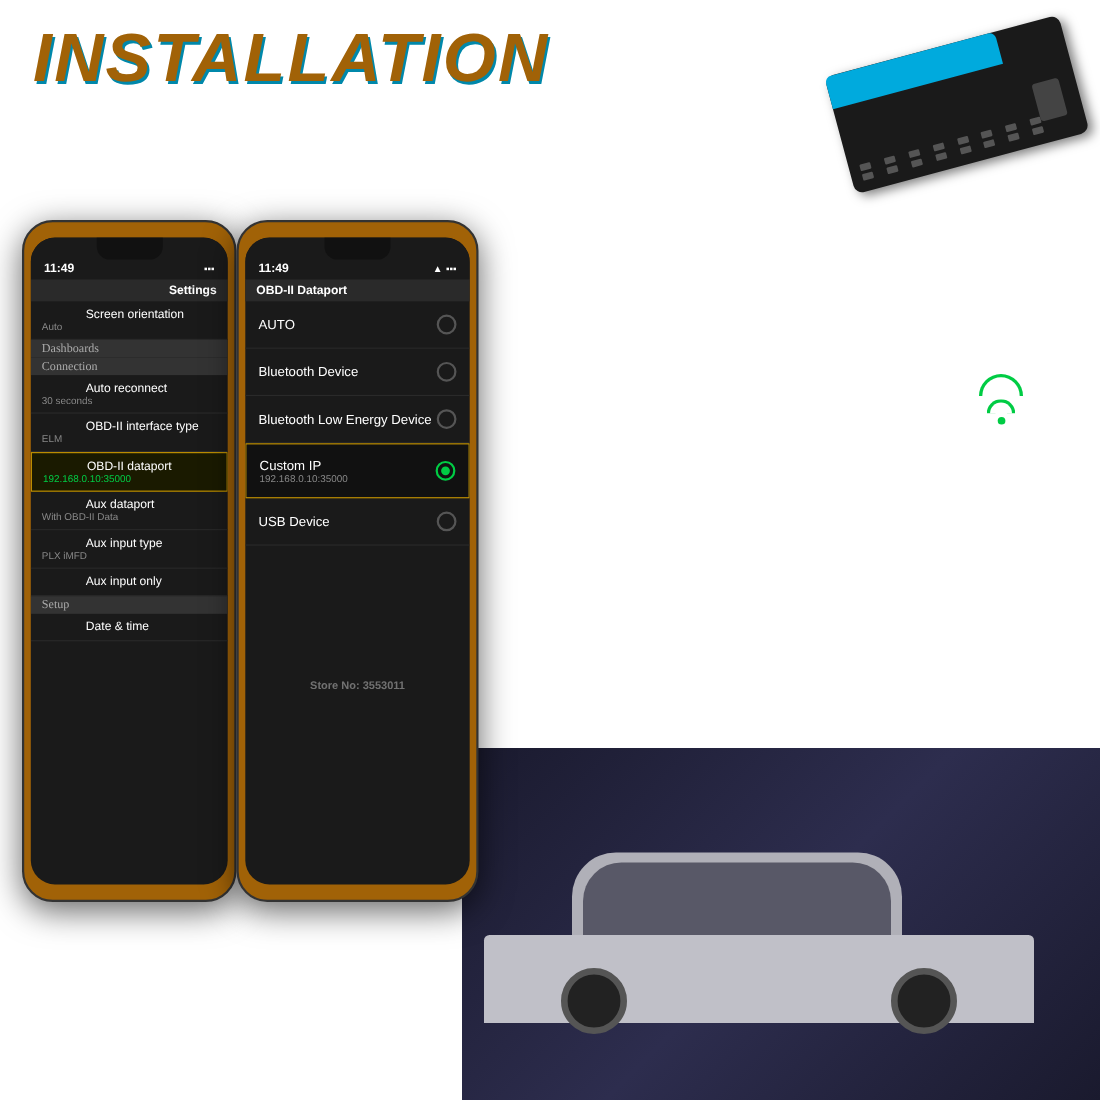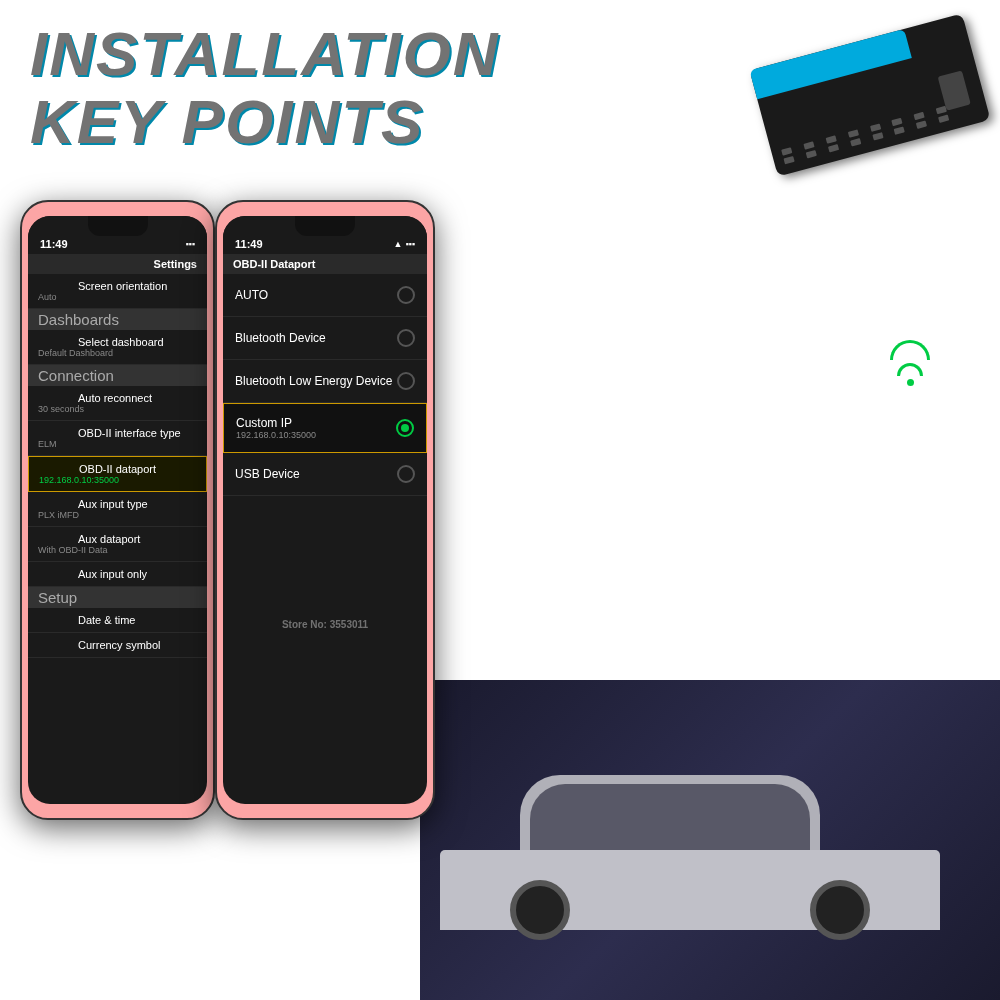--- a/index.html
+++ b/index.html
@@ -23,21 +23,21 @@
     
     .title-section {
       position: absolute;
       top: 20px;
       left: 30px;
       line-height: 1.1;
     }
     .title-line {
       font-size: 62px;
       font-weight: 900;
-      color: #737373;
+      color: #a16207;
       font-style: italic;
       text-shadow: 2px 2px 0 #0088aa;
       letter-spacing: 2px;
       display: block;
     }
 
     
     .obd-device {
       position: absolute;
       top: 10px;
@@ -175,21 +175,21 @@
       position: absolute;
       left: 215px;
       top: 200px;
       width: 220px;
       height: 620px;
     }
 
     .phone-outer {
       width: 100%;
       height: 100%;
-      background: #fca5a5;
+      background: #a16207;
       border-radius: 28px;
       position: relative;
       box-shadow: 0 8px 30px rgba(0,0,0,0.6);
       border: 2px solid #333;
       overflow: hidden;
     }
 
     .phone-screen {
       position: absolute;
       top: 14px;
@@ -240,22 +240,23 @@
       padding: 4px 10px;
       font-size: 11px;
       color: #fff;
       font-weight: bold;
       text-align: right;
     }
 
     .settings-section-label {
       background: #333;
       padding: 2px 10px;
-      font-size: 15px;
+      font-size: 11px;
       color: #aaa;
+      font-family: Liberation Serif, serif;
     }
 
     .settings-item {
       padding: 6px 10px;
       border-bottom: 1px solid #2a2a2a;
     }
     .settings-item.highlighted {
       background: #1a1a00;
       border: 1px solid #cc9900;
     }
@@ -368,21 +369,20 @@
       border-radius: 50%;
     }
   </style>
 </head>
 <body>
 
 <div class="page-bg"></div>
 
 <div class="title-section">
   <span class="title-line">INSTALLATION</span>
-  <span class="title-line">KEY POINTS</span>
 </div>
 
 <div class="obd-device">
   <div class="obd-device-body">
     <div class="obd-top-strip"></div>
     <div class="obd-pins">
       <div class="obd-pin"></div>
       <div class="obd-pin"></div>
       <div class="obd-pin"></div>
       <div class="obd-pin"></div>
@@ -439,58 +439,51 @@
         <span>Settings</span>
       </div>
 
       <div class="settings-item">
         <div class="settings-item-title">Screen orientation</div>
         <div class="settings-item-subtitle">Auto</div>
       </div>
 
       <div class="settings-section-label">Dashboards</div>
 
-      <div class="settings-item">
-        <div class="settings-item-title">Select dashboard</div>
-        <div class="settings-item-subtitle">Default Dashboard</div>
-      </div>
 
       <div class="settings-section-label">Connection</div>
 
       <div class="settings-item">
         <div class="settings-item-title">Auto reconnect</div>
         <div class="settings-item-subtitle">30 seconds</div>
       </div>
       <div class="settings-item">
         <div class="settings-item-title">OBD-II interface type</div>
         <div class="settings-item-subtitle">ELM</div>
       </div>
       <div class="settings-item highlighted">
         <div class="settings-item-title">OBD-II dataport</div>
         <div class="settings-item-subtitle green">192.168.0.10:35000</div>
       </div>
       <div class="settings-item">
+        <div class="settings-item-title">Aux dataport</div>
+        <div class="settings-item-subtitle">With OBD-II Data</div>
+      </div>
+      <div class="settings-item">
         <div class="settings-item-title">Aux input type</div>
         <div class="settings-item-subtitle">PLX iMFD</div>
       </div>
       <div class="settings-item">
-        <div class="settings-item-title">Aux dataport</div>
-        <div class="settings-item-subtitle">With OBD-II Data</div>
-      </div>
-      <div class="settings-item">
         <div class="settings-item-title">Aux input only</div>
       </div>
 
       <div class="settings-section-label">Setup</div>
 
       <div class="settings-item">
         <div class="settings-item-title">Date &amp; time</div>
-      </div>
-      <div class="settings-item">
-        <div class="settings-item-title">Currency symbol</div>
       </div>
     </div>
   </div>
 </div>
 
 <div class="phone-right">
   <div class="phone-outer">
     <div class="phone-screen">
       <div class="phone-notch"></div>
 

